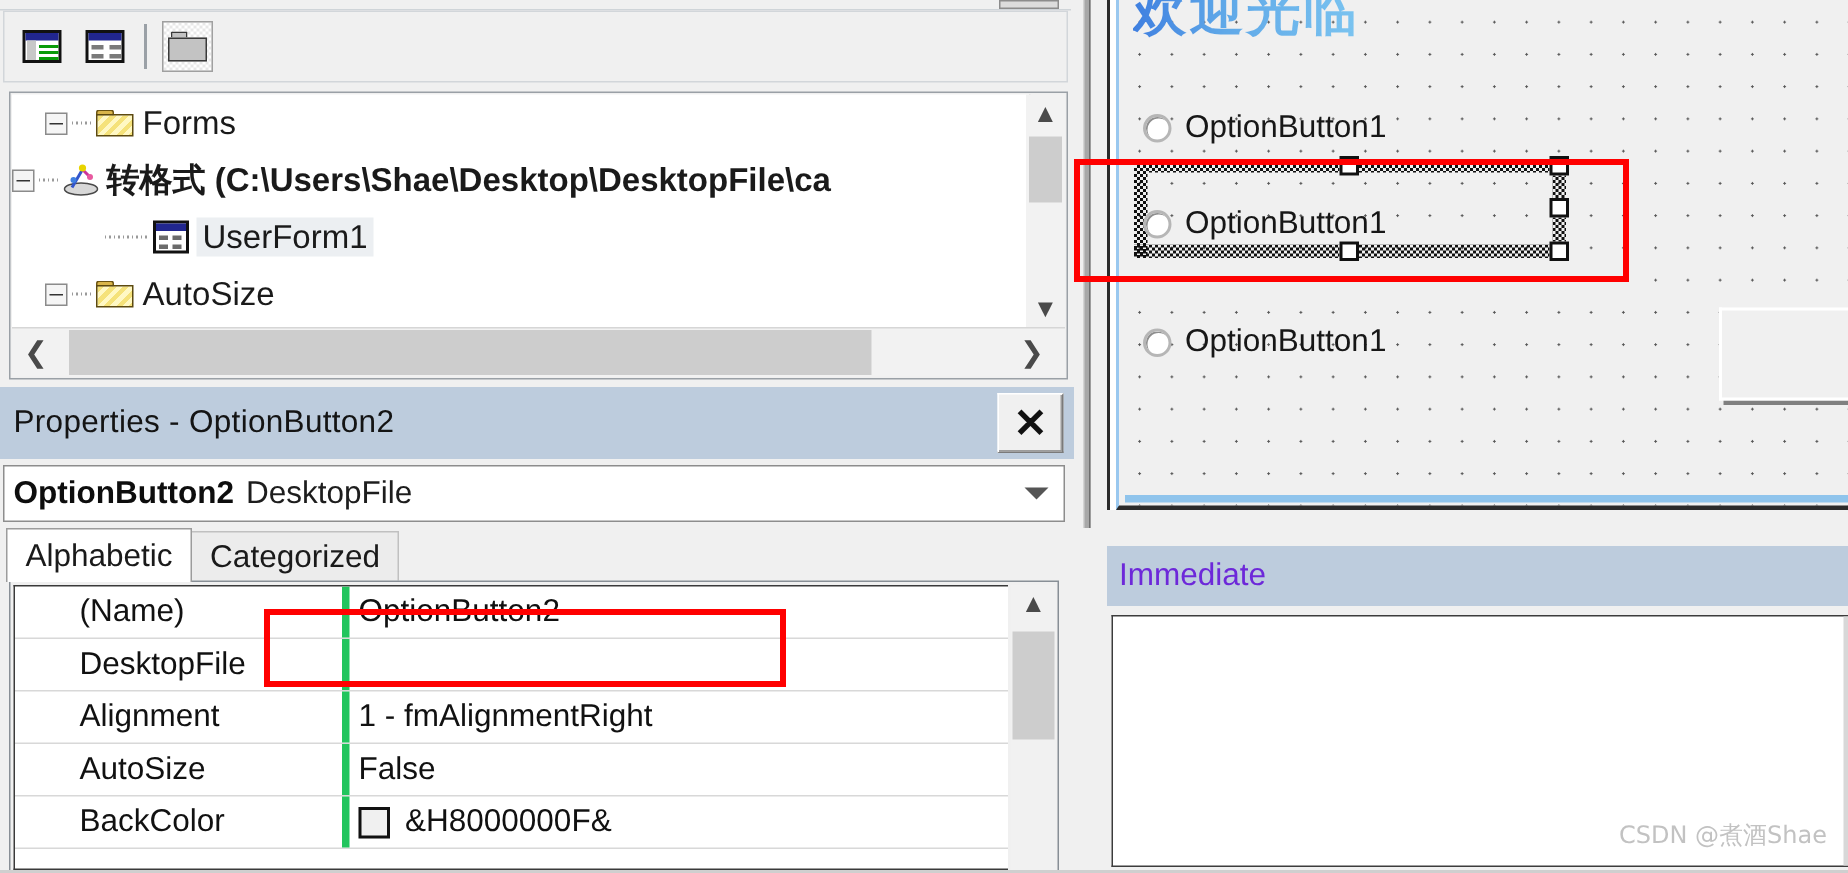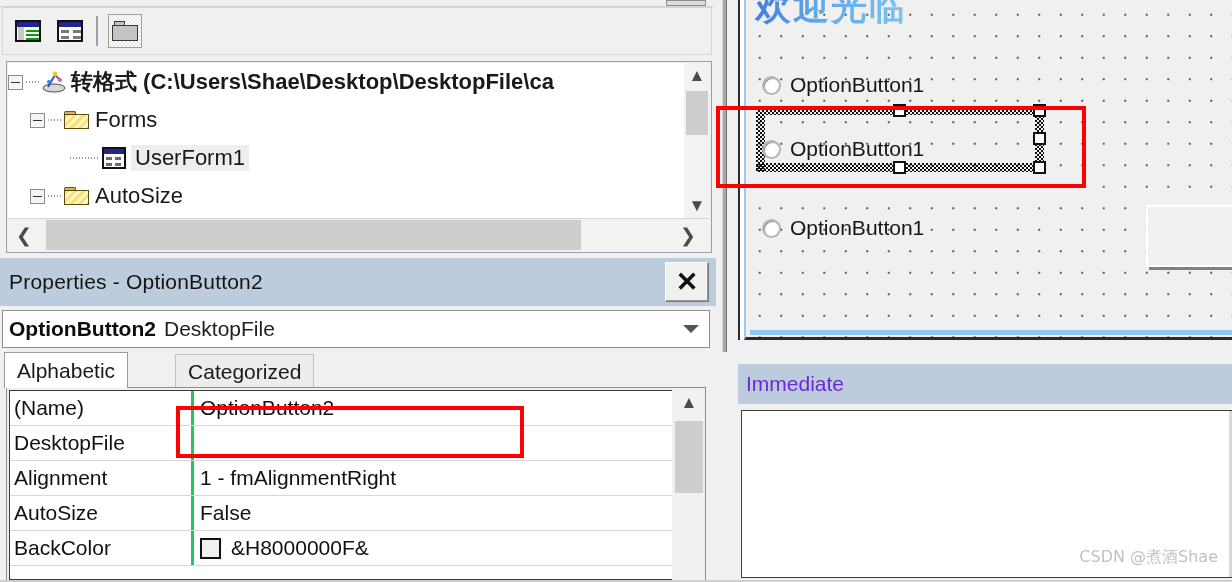--- a/index.html
+++ b/index.html
@@ -256,21 +256,21 @@
   #obj-combo .chev {
     position: absolute; right: 10px; top: 50%; transform: translateY(-50%);
     width: 0; height: 0;
     border-left: 8px solid transparent; border-right: 8px solid transparent;
     border-top: 8px solid #555;
   }
 
   
   #props-tabs {
     position: absolute; left: 4px; top: 94px; height: 36px;
-    display: flex; align-items: flex-end; gap: 48px;
+    display: flex; align-items: flex-end;
   }
   .ptab {
     height: 34px; padding: 0 12px;
     display: flex; align-items: center;
     font-size: 21px; color: #1a1a1a;
     box-sizing: border-box;
   }
   .ptab.active {
     background: #ffffff;
     border: 1px solid #9c9c9c; border-bottom: none;
@@ -299,24 +299,25 @@
     border-right: none;
     box-sizing: border-box;
     overflow: hidden;
   }
   .prow {
     display: flex; height: 34px; align-items: stretch;
     border-bottom: 1px solid #d8d8d8;
   }
   .pname {
     width: 184px; flex: 0 0 184px;
-    border-right: 3px solid #22c55e;
+    border-right: 5px solid #22c55e;
     font-size: 21px; color: #111;
     display: flex; align-items: center; padding-left: 4px;
     box-sizing: border-box;
+    margin-left: 39px;
   }
   .pval {
     flex: 1; font-size: 21px; color: #111;
     display: flex; align-items: center; padding-left: 6px;
     box-sizing: border-box;
   }
   .swatch {
     width: 21px; height: 21px; background: #f0f0f0;
     border: 2px solid #111; box-sizing: border-box;
     margin-right: 10px; flex: 0 0 21px;
@@ -527,47 +528,47 @@
             </span>
         </div>
         <div class="tb-sep"></div>
         <div class="tb-btn pressed">
           <span class="glyph ico-folder"></span>
         </div>
       </div>
 
       <div id="tree-outer">
         <div id="tree-view">
+
+          <div class="tree-row indent1">
+            <span class="expander"></span>
+            <span class="dotlead"></span>
+            <span class="ic ic-folder">
+              <span class="back"></span>
+                <span class="front"></span>
+            </span>
+            <span class="lbl">Forms</span>
+          </div>
 
           <div class="tree-row">
             <span class="expander"></span>
             <span class="dotlead"></span>
             <span class="ic ic-project">
               <svg width="24" height="22" viewBox="0 0 24 22">
                 <ellipse cx="12" cy="17" rx="11" ry="4" fill="#d8d8d8" stroke="#4a4a4a" stroke-width="1"></ellipse>
                 <path d="M6 16 L13 4" stroke="#3355cc" stroke-width="2" fill="none"></path>
                 <path d="M13 4 L18 9" stroke="#cc3399" stroke-width="2" fill="none"></path>
                 <circle cx="13" cy="3" r="2.4" fill="#e8d400"></circle>
                 <circle cx="18" cy="9" r="2" fill="#e85aa0"></circle>
                 <circle cx="7" cy="11" r="2" fill="#3f7fe0"></circle>
               </svg>
             </span>
             <span class="lbl row-title">转格式 (C:\Users\Shae\Desktop\DesktopFile\ca</span>
           </div>
 
-          <div class="tree-row indent1">
-            <span class="expander"></span>
-            <span class="dotlead"></span>
-            <span class="ic ic-folder">
-              <span class="back"></span>
-                <span class="front"></span>
-            </span>
-            <span class="lbl">Forms</span>
-          </div>
-
           <div class="tree-row indent2">
             <span class="dotlead long"></span>
             <span class="ic ic-form">
                 <i></i>
               </span>
             <span class="lbl sel-hl">UserForm1</span>
           </div>
 
           <div class="tree-row indent1">
             <span class="expander"></span>

